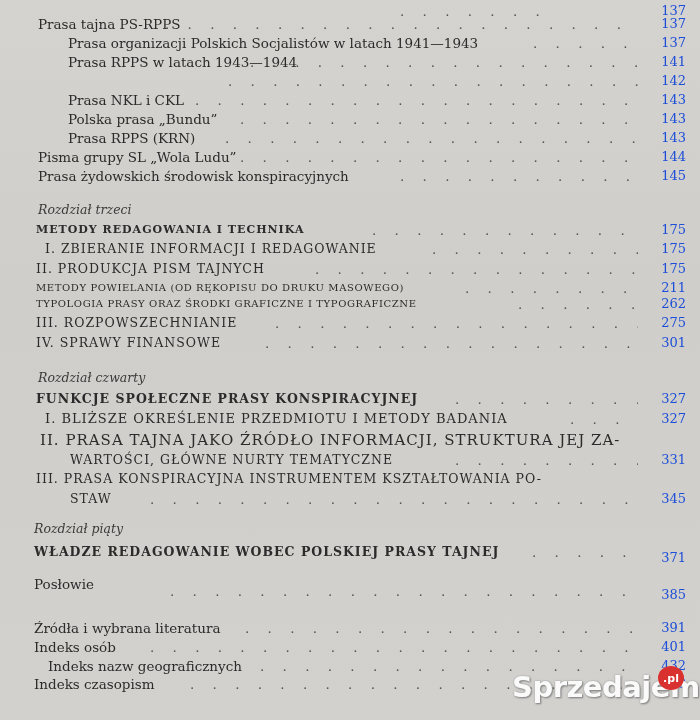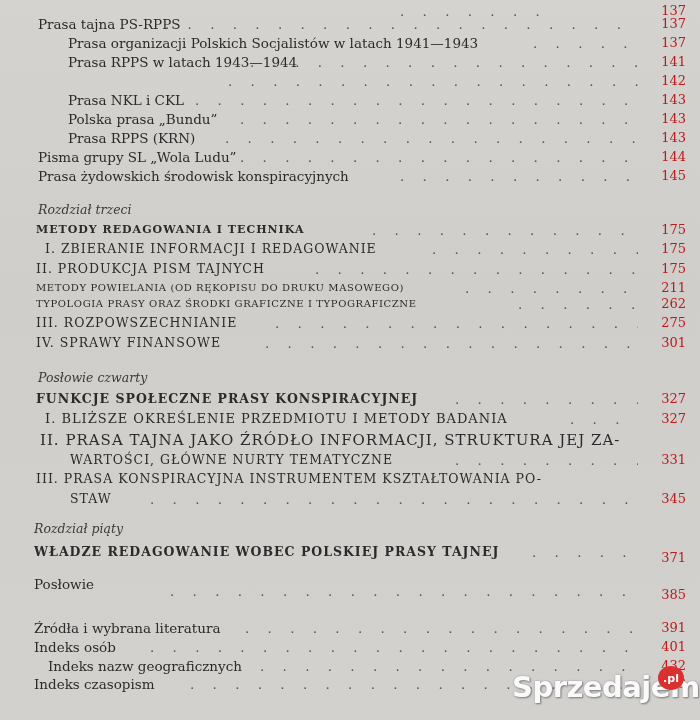--- a/index.html
+++ b/index.html
@@ -7,21 +7,21 @@
     width:700px; height:720px; overflow:hidden;
     background: linear-gradient(180deg,#d4d3cf 0%,#cfcecb 40%,#d2d1ce 100%);
     font-family: "DejaVu Serif", "Liberation Serif", serif;
     color:#2b2b2b;
     position:relative;
   }
   .page { position:absolute; left:0; top:0; width:700px; height:720px; }
   .row { position:absolute; left:0; width:700px; height:20px; font-size:13.5px; line-height:20px; white-space:nowrap; }
   .row .title { position:absolute; top:0; }
   .row .dots { position:absolute; top:0; right:62px; color:#555; letter-spacing:7px; overflow:hidden; }
-  .row .pg { position:absolute; right:14px; top:0; font-size:13px; color:#b91c1c; }
+  .row .pg { position:absolute; right:14px; top:0; font-size:13px; color:#1d4ed8; }
   .caps { letter-spacing:1px; text-transform:none; }
   .bold { font-weight:bold; }
   .small { font-size:10px; letter-spacing:0.6px; }
   .italic { font-style:italic; font-size:12.5px; color:#3a3a3a; }
   .watermark {
     position:absolute; left:512px; top:670px;
     font-family:"DejaVu Sans","Liberation Sans",sans-serif;
     font-size:29px; font-weight:bold; color:#fafafa;
     text-shadow:0 0 2px #999,1px 1px 2px #777;
     letter-spacing:-0.5px;
@@ -119,21 +119,21 @@
     <span class="dots" style="left:275px">. . . . . . . . . . . . . . . . . . . . . . . . . . . .</span>
     <span class="pg">275</span>
   </div>
   <div class="row" style="top:333px">
     <span class="title caps" style="left:36px;font-size:12.5px">IV. SPRAWY FINANSOWE</span>
     <span class="dots" style="left:265px">. . . . . . . . . . . . . . . . . . . . . . . . . . . .</span>
     <span class="pg">301</span>
   </div>
 
   <div class="row" style="top:368px">
-    <span class="title italic" style="left:38px">Posłowie czwarty</span>
+    <span class="title italic" style="left:38px">Rozdział czwarty</span>
   </div>
   <div class="row" style="top:389px">
     <span class="title bold caps" style="left:36px;font-size:12.5px">FUNKCJE SPOŁECZNE PRASY KONSPIRACYJNEJ</span>
     <span class="dots" style="left:455px">. . . . . . . . . . . .</span>
     <span class="pg">327</span>
   </div>
   <div class="row" style="top:409px">
     <span class="title caps" style="left:45px;font-size:13px">I. BLIŻSZE OKREŚLENIE PRZEDMIOTU I METODY BADANIA</span>
     <span class="dots" style="left:570px">. . . .</span>
     <span class="pg">327</span>

